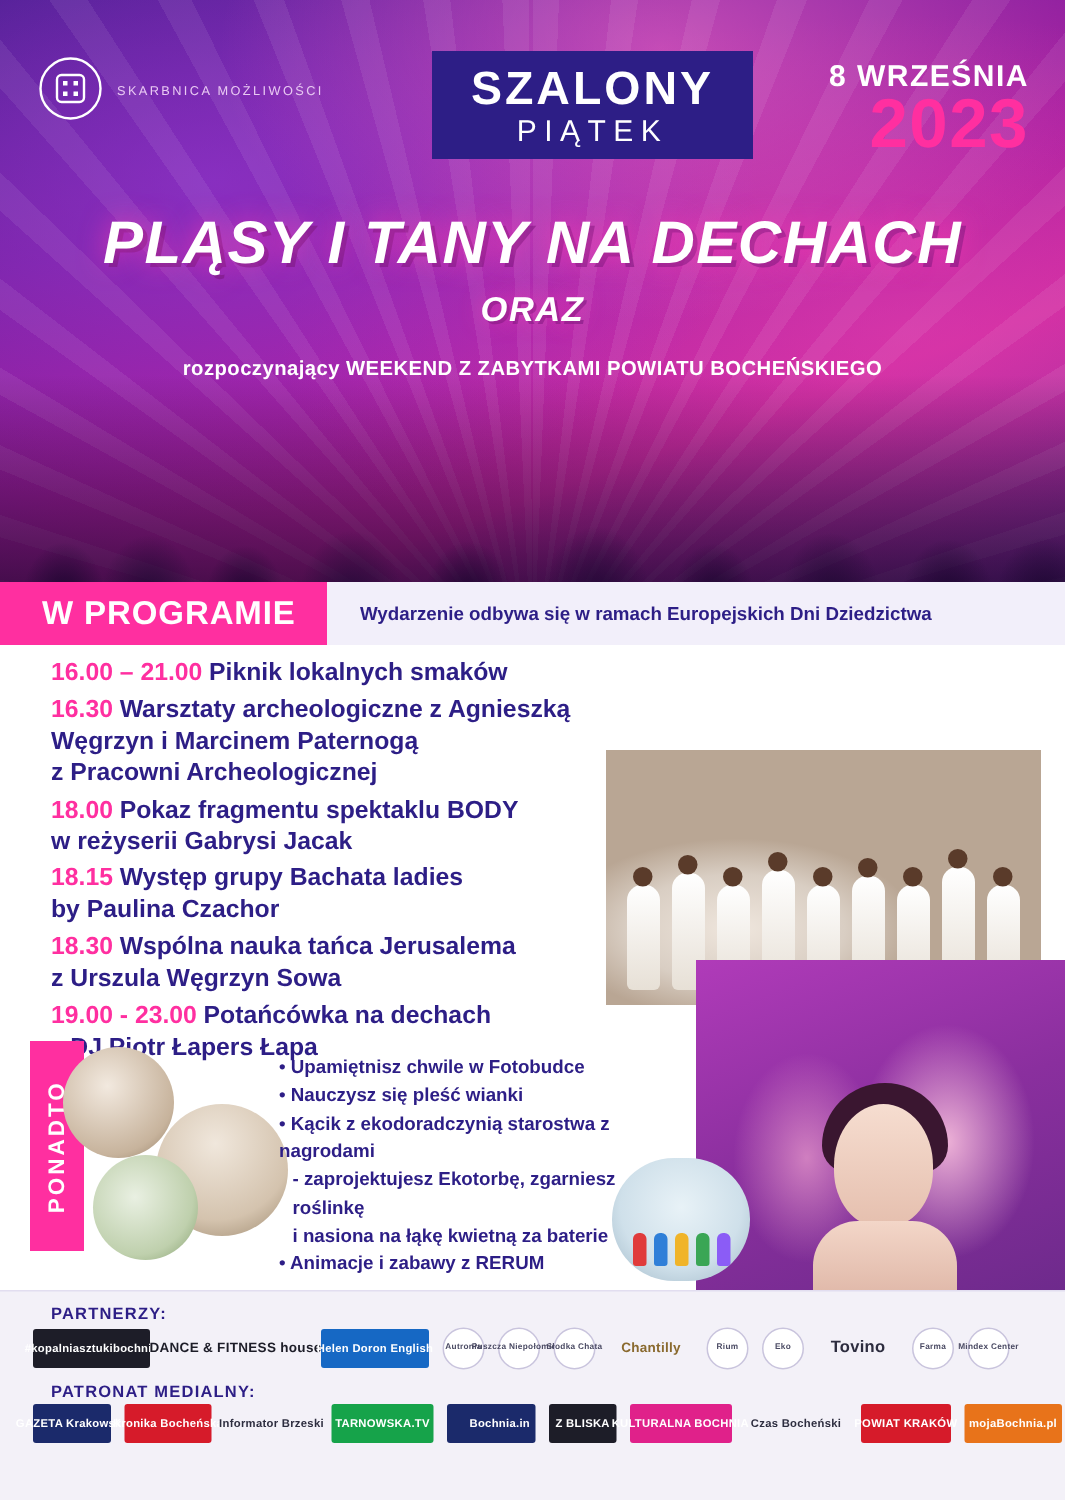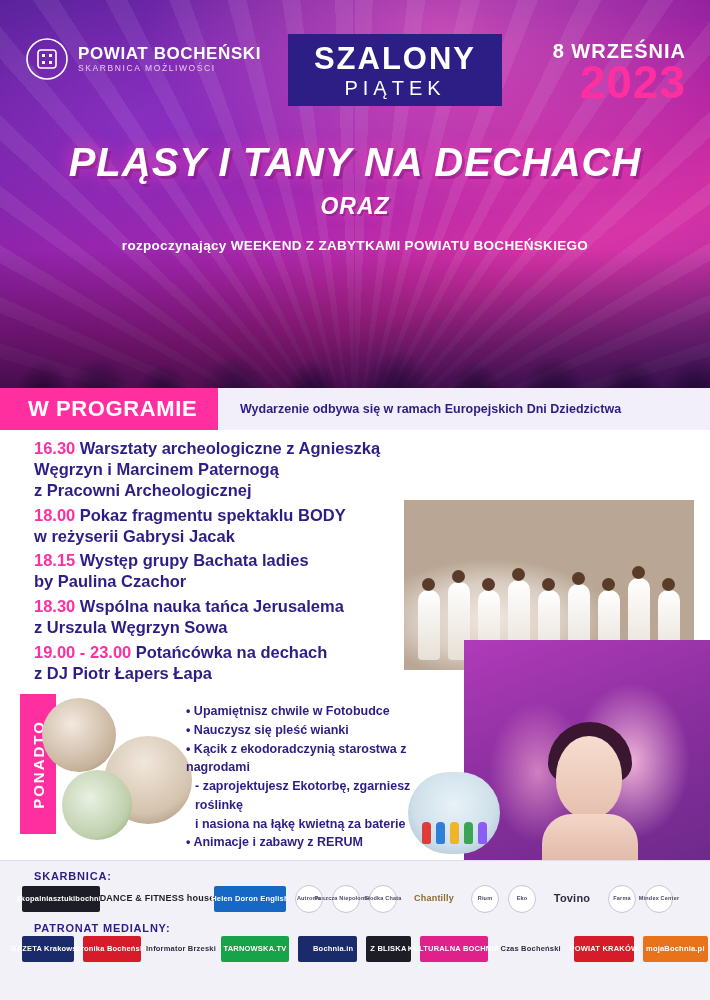--- a/index.html
+++ b/index.html
@@ -271,21 +271,20 @@
 
   <div class="logo-block">
     <span class="logo-mark">
       <svg width="42" height="42" viewBox="0 0 42 42">
         <circle cx="21" cy="21" r="20" fill="none" stroke="#ffffff" stroke-width="1.6"></circle>
         <rect x="12" y="12" width="18" height="18" rx="3" fill="none" stroke="#ffffff" stroke-width="1.6"></rect>
         <path d="M16 16h3v3h-3z M23 16h3v3h-3z M16 23h3v3h-3z M23 23h3v3h-3z" fill="#ffffff"></path>
       </svg>
     </span>
     <span class="logo-text">
-      <div class="logo-title">POWIAT BOCHEŃSKI</div>
       <div class="logo-sub">SKARBNICA MOŻLIWOŚCI</div>
     </span>
   </div>
 
   <div class="badge">
     <div class="badge-1">SZALONY</div>
     <div class="badge-2">PIĄTEK</div>
   </div>
 
   <div class="date-line">
@@ -303,20 +302,24 @@
 
   <div class="prog-bar"></div>
   <div class="prog-tab">
     <span>W PROGRAMIE</span>
   </div>
   <div class="prog-note">Wydarzenie odbywa się w ramach Europejskich Dni Dziedzictwa</div>
 
   <div class="body-area"></div>
 
   <div class="schedule">
+    <div class="sch-item">
+      <span class="sch-time">16.00 – 21.00</span>
+      <span class="sch-txt">Piknik lokalnych smaków</span>
+    </div>
     <div class="sch-item">
       <span class="sch-time">16.30</span>
       <span class="sch-txt">Warsztaty archeologiczne z Agnieszką Węgrzyn i Marcinem Paternogą</span>
       <span class="sch-l2">z Pracowni Archeologicznej</span>
     </div>
     <div class="sch-item">
       <span class="sch-time">18.00</span>
       <span class="sch-txt">Pokaz fragmentu spektaklu BODY</span>
       <span class="sch-l2">w reżyserii Gabrysi Jacak</span>
     </div>
@@ -382,21 +385,21 @@
   <div class="bullets">
     <div class="bl">• Upamiętnisz chwile w Fotobudce</div>
     <div class="bl">• Nauczysz się pleść wianki</div>
     <div class="bl">• Kącik z ekodoradczynią starostwa z nagrodami</div>
     <div class="bl bl-ind">- zaprojektujesz Ekotorbę, zgarniesz roślinkę</div>
     <div class="bl bl-ind">i nasiona na łąkę kwietną za baterie</div>
     <div class="bl">• Animacje i zabawy z RERUM</div>
   </div>
 
   <div class="footer"></div>
-  <div class="ft-label l-partners">SKARBNICA:</div>
+  <div class="ft-label l-partners">PARTNERZY:</div>
   <div class="ft-label l-media">PATRONAT MEDIALNY:</div>
 
   <div class="logo-row r1">
     <div class="logo-chip chip-dark" style="width:78px;">#kopalniasztukibochnia</div>
     <div class="logo-chip" style="width:96px;color:#1d1d28;font-size:9px;">DANCE &amp; FITNESS house</div>
     <div class="logo-chip chip-blue" style="width:72px;">Helen Doron English</div>
     <div class="logo-chip chip-round">Autronia</div>
     <div class="logo-chip chip-round">Puszcza Niepołomicka</div>
     <div class="logo-chip chip-round">Słodka Chata</div>
     <div class="logo-chip" style="width:56px;color:#8a6a2f;font-size:9px;">Chantilly</div>

